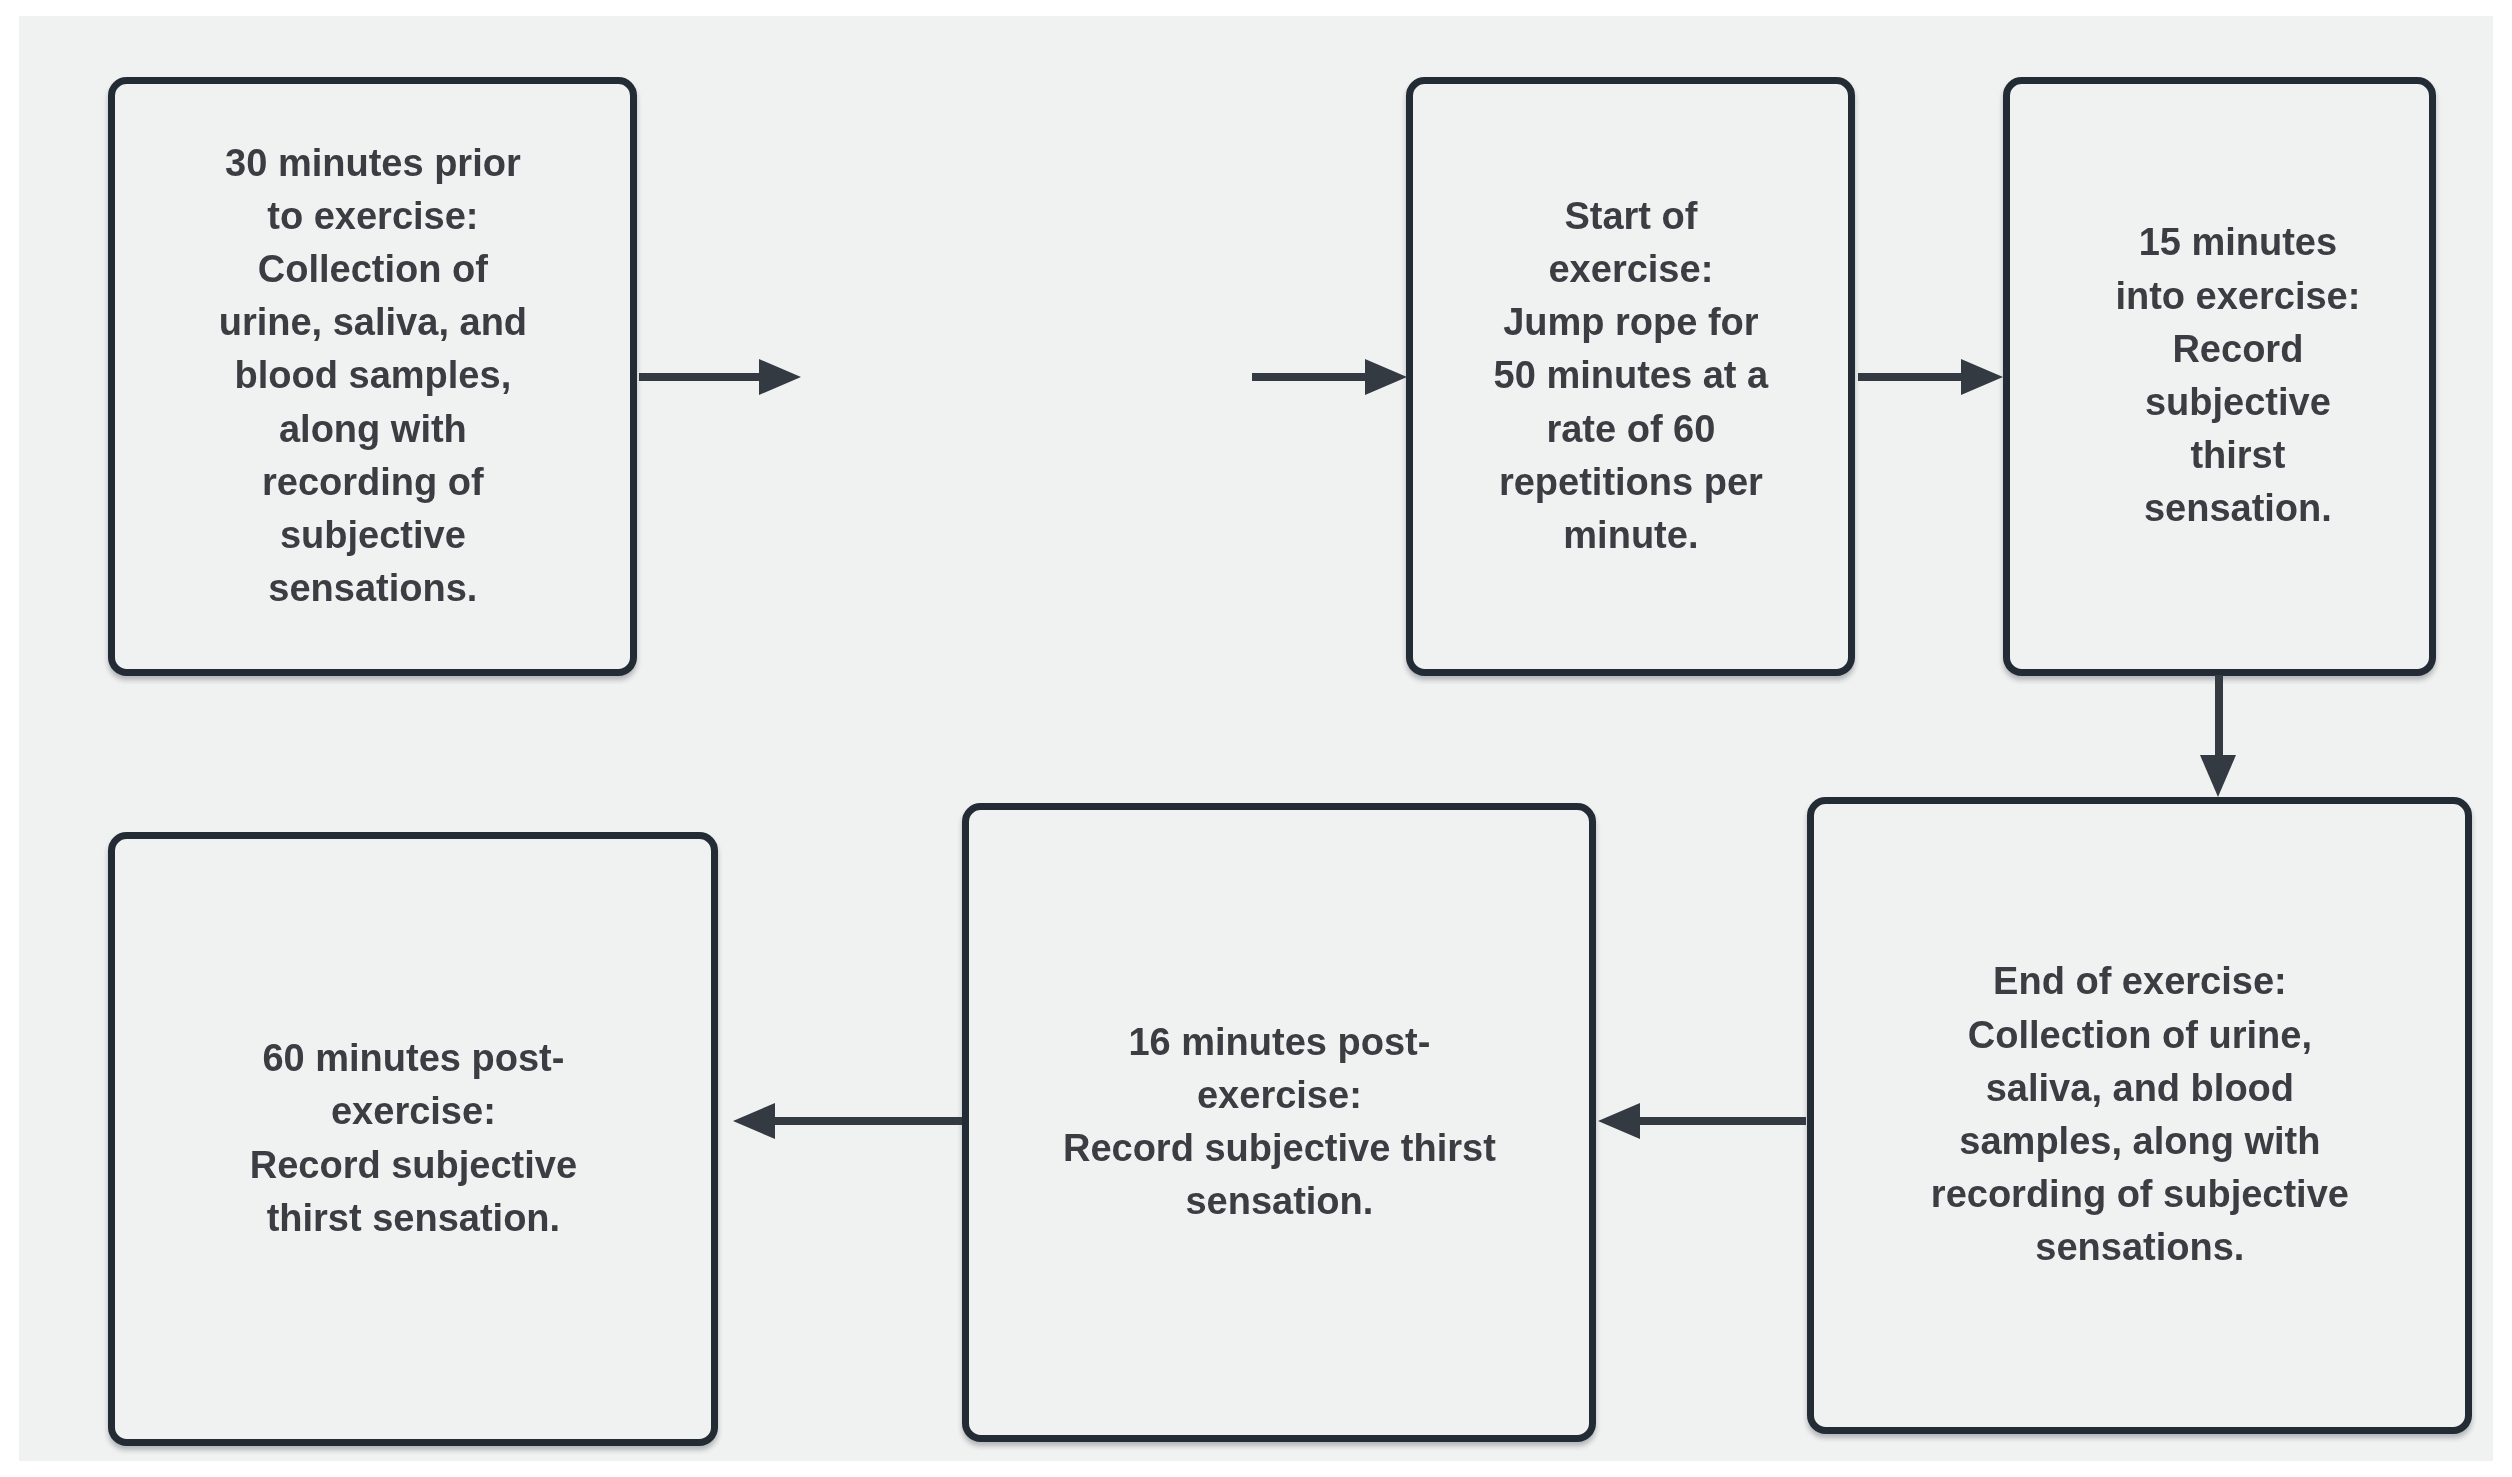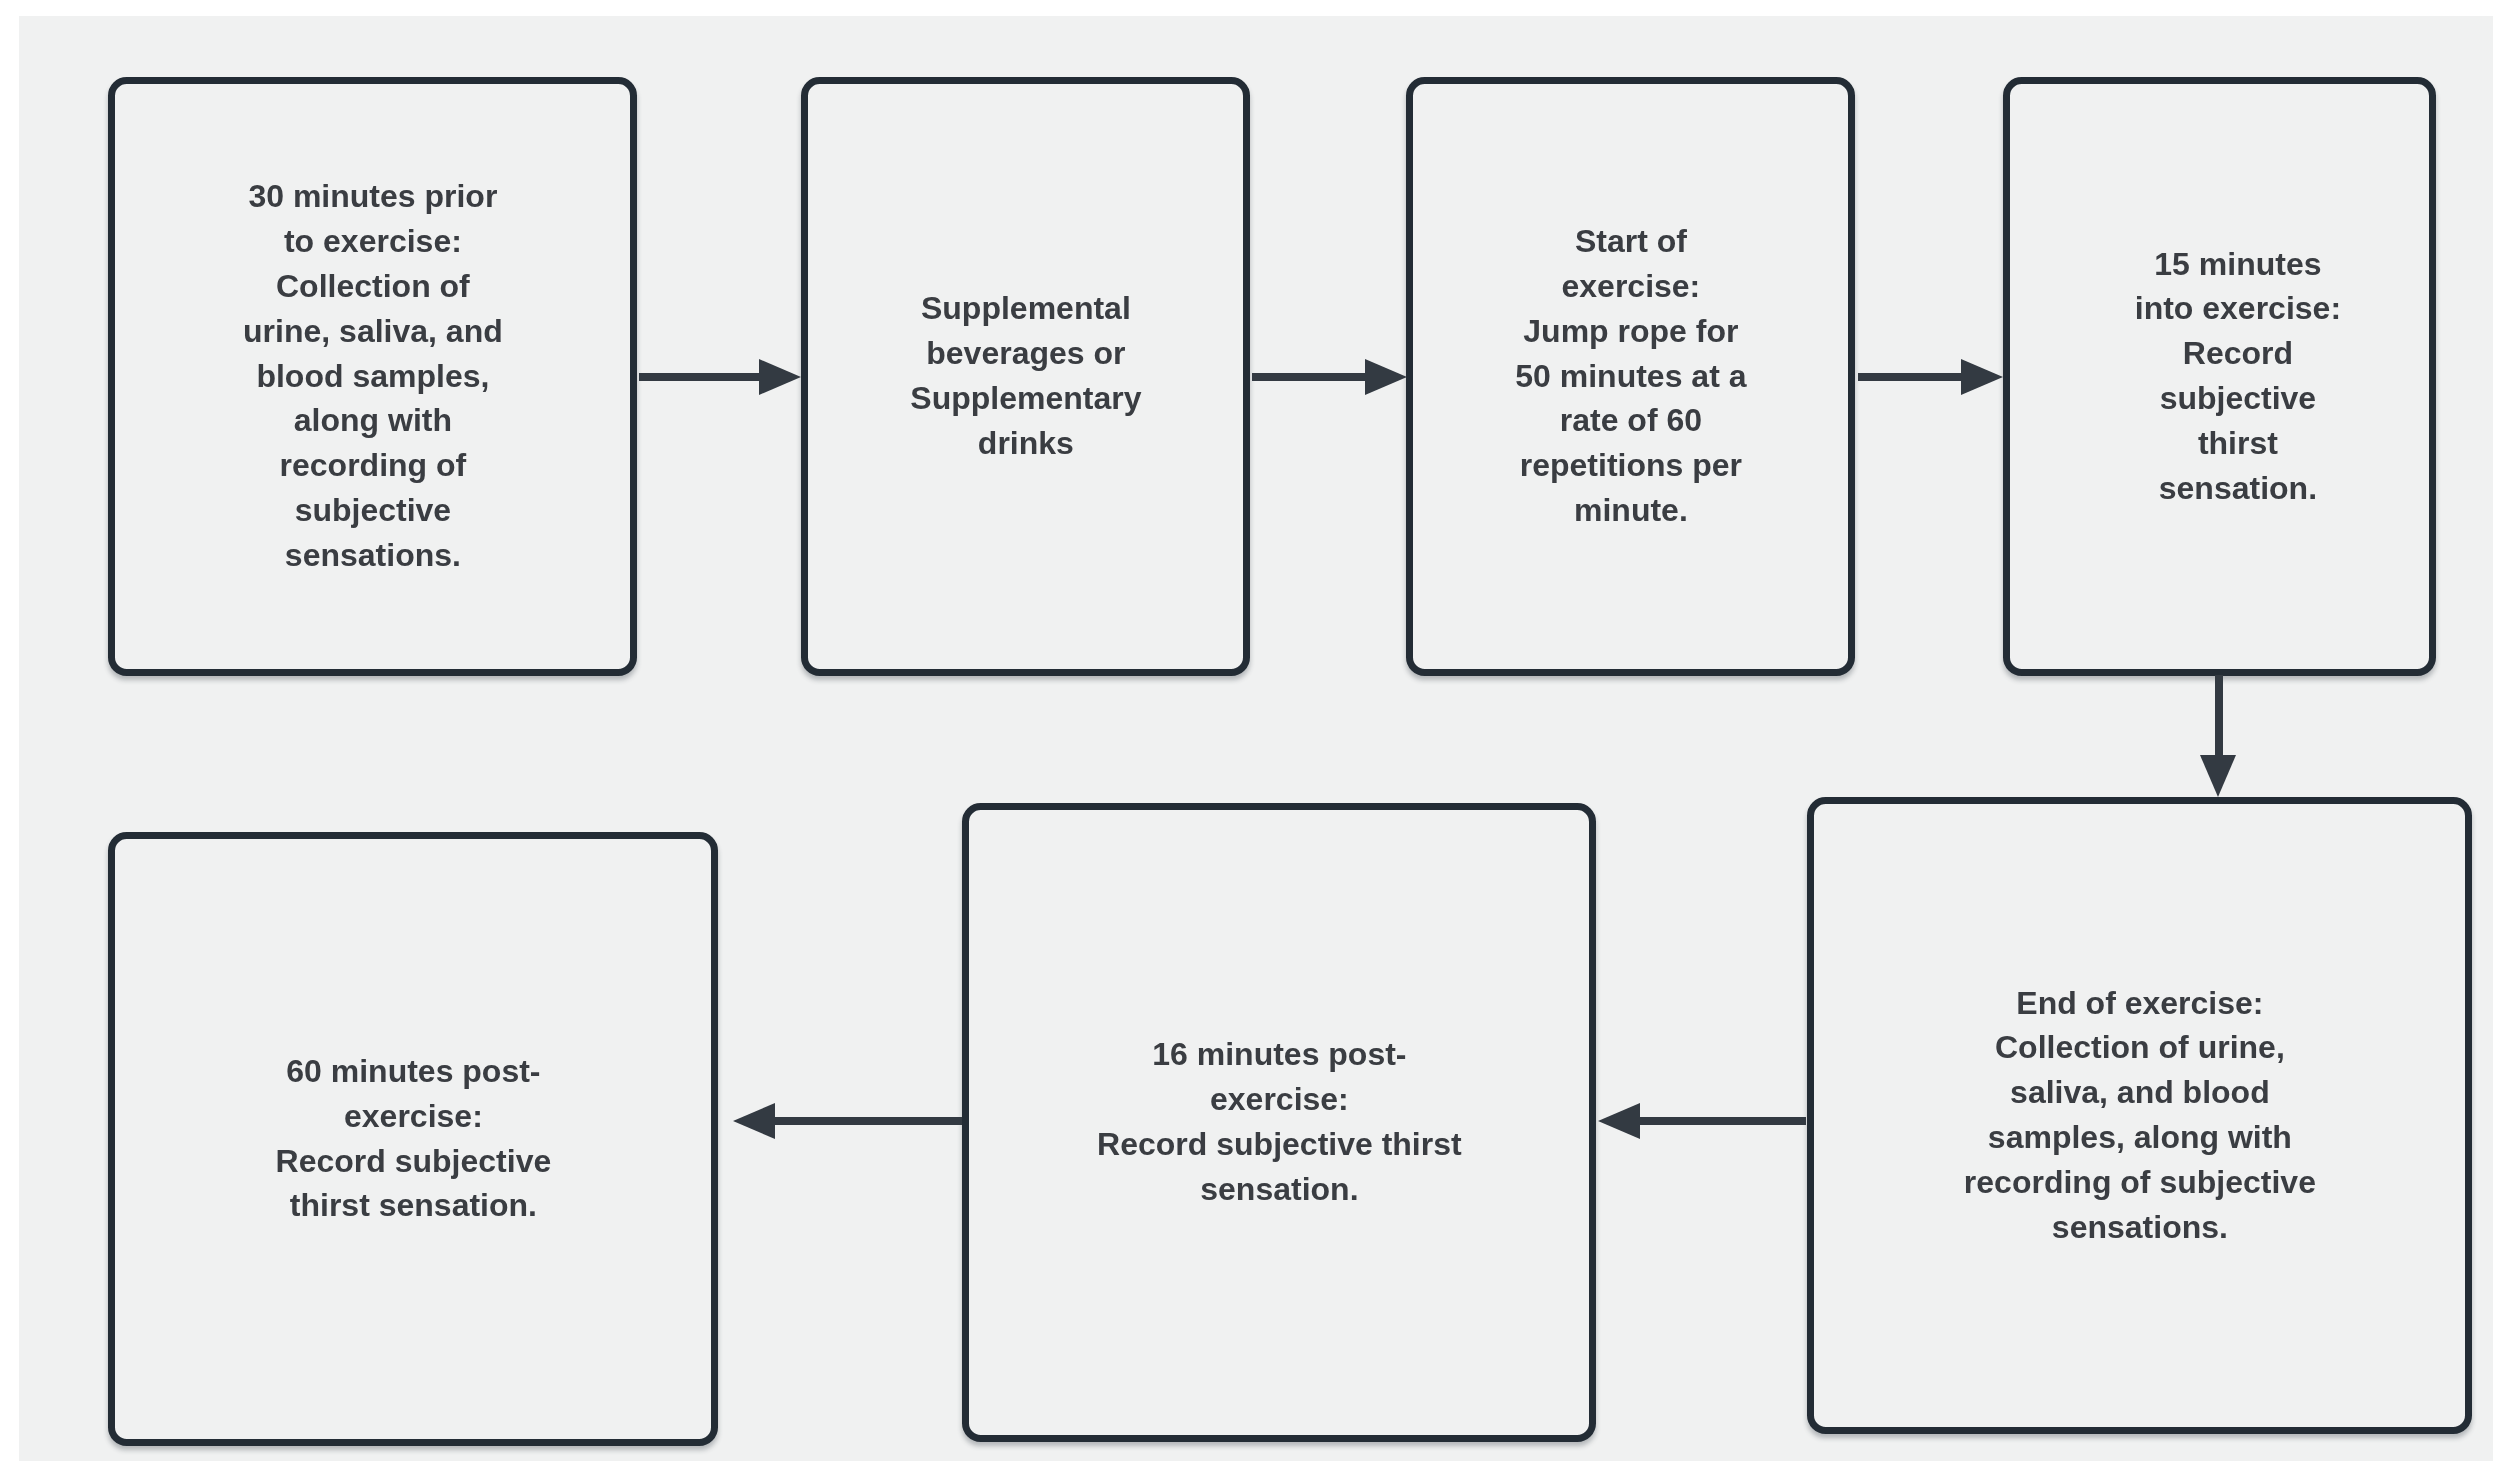--- a/index.html
+++ b/index.html
@@ -31,21 +31,21 @@
     border-radius: 18.7px;
     box-shadow: 0 4.7px 5.4px -0.8px rgba(40, 50, 60, 0.30);
     display: flex;
     align-items: center;
     justify-content: center;
     padding: 15.5px 11px;
   }
   .node .label {
     white-space: pre-line;
     text-align: center;
-    font-size: 32px;
+    font-size: 38px;
     line-height: 1.4;
     font-weight: bold;
     color: #3a3d42;
   }
   
   #node1 { left: 89px;  top: 61px;   width: 529px; height: 599px; }
   #node2 { left: 782px; top: 61px;   width: 449px; height: 599px; }
   #node3 { left: 1387px; top: 61px;   width: 449px; height: 599px; }
   #node4 { left: 1984px; top: 61px;   width: 433px; height: 599px; padding-left: 47px; }
   #node5 { left: 1788px; top: 781px; width: 665px; height: 637px; }
@@ -93,26 +93,20 @@
 to exercise:
 Collection of
 urine, saliva, and
 blood samples,
 along with
 recording of
 subjective
 sensations.</div>
     </div>
 
-    <div class="node" id="node2">
-      <div class="label">Supplemental
-beverages or
-Supplementary
-drinks</div>
-    </div>
 
     <div class="node" id="node3">
       <div class="label">Start of
 exercise:
 Jump rope for
 50 minutes at a
 rate of 60
 repetitions per
 minute.</div>
     </div>

